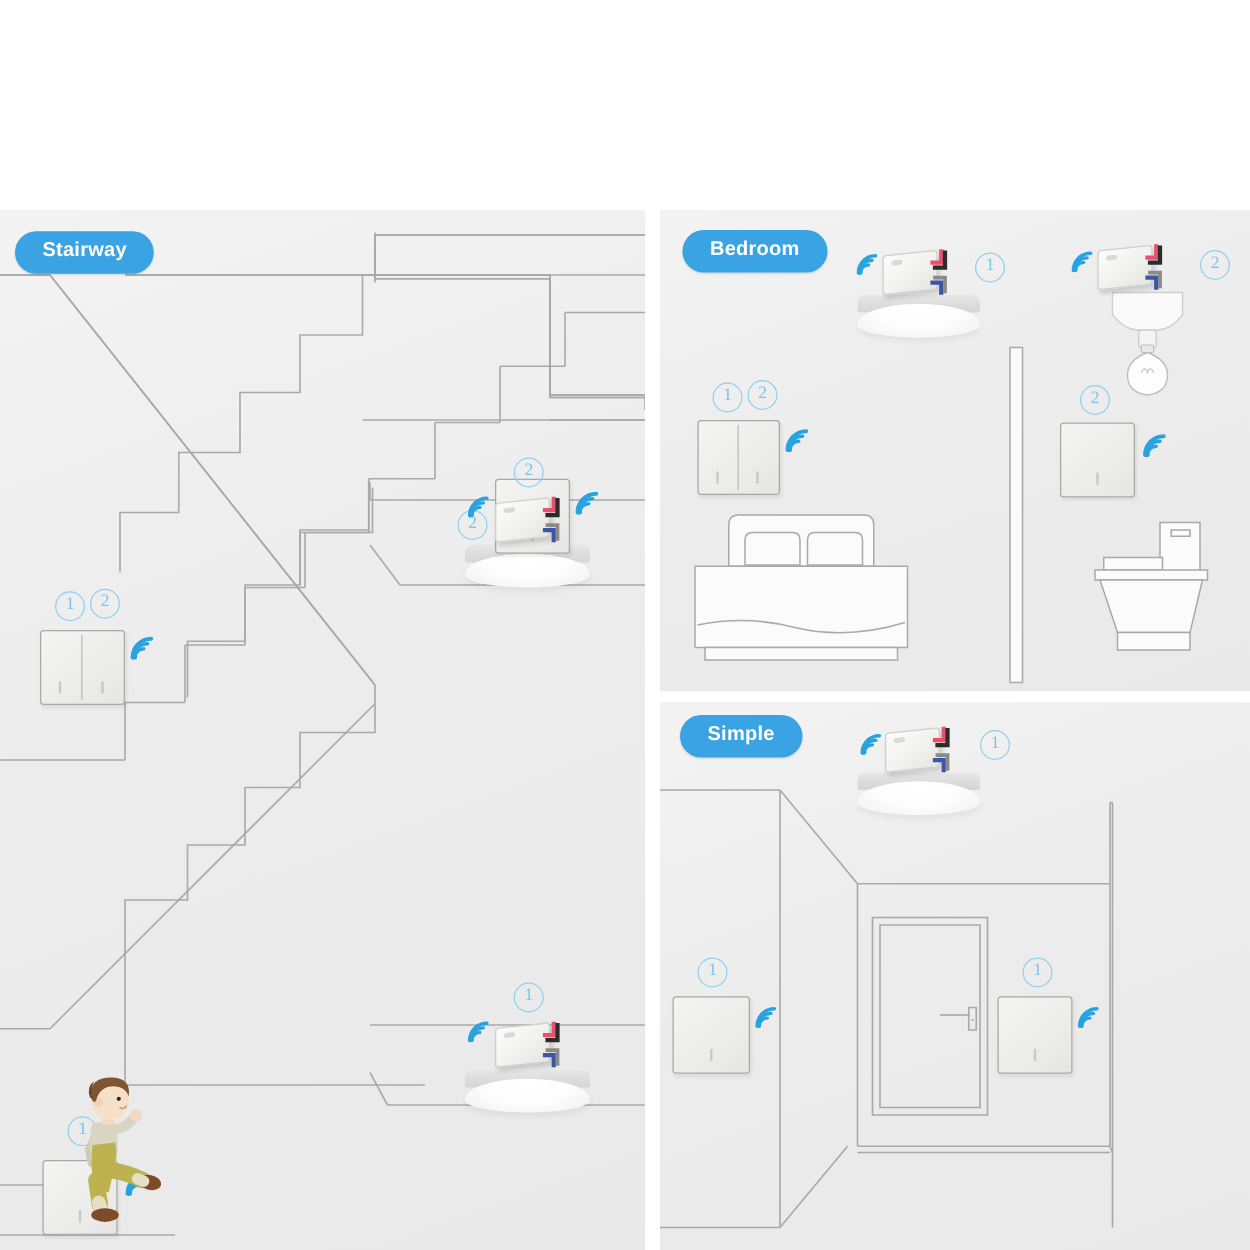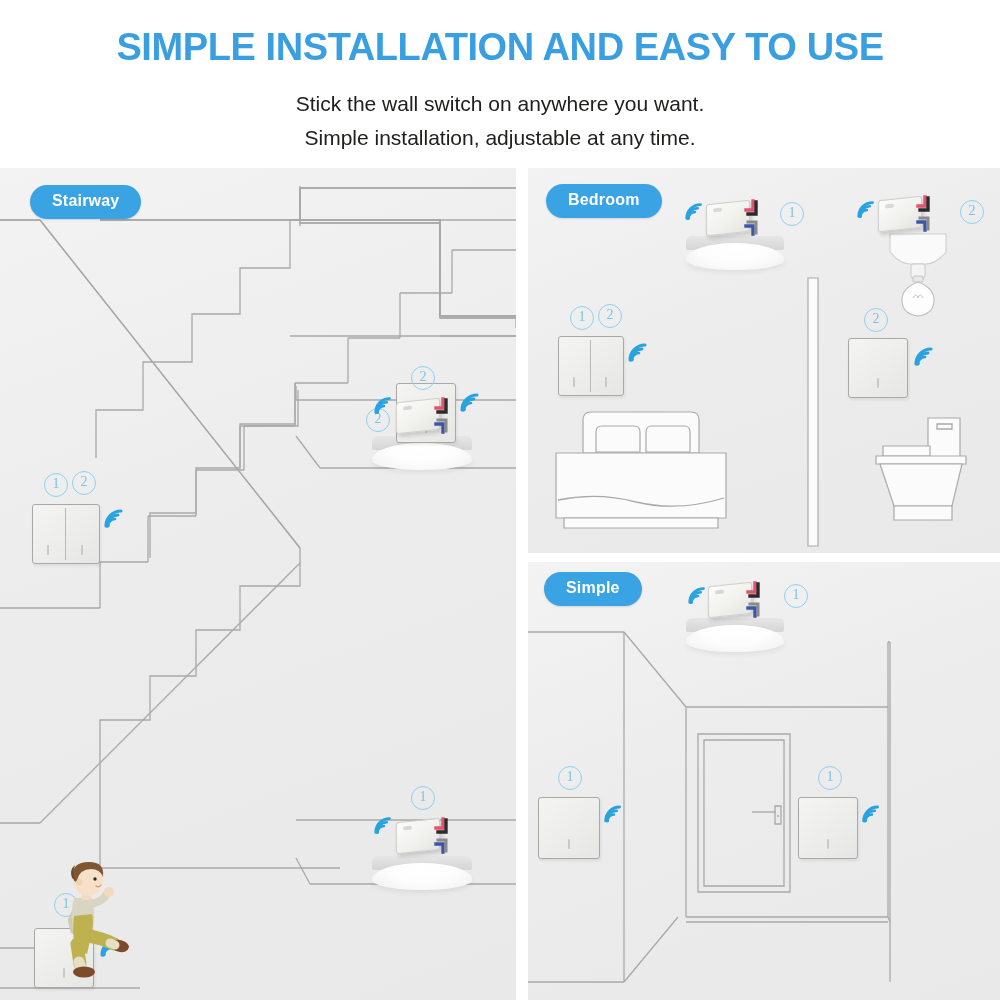--- a/index.html
+++ b/index.html
@@ -45,21 +45,21 @@
     position:absolute;z-index:40;
     background:#3AA3E3;color:#ffffff;
     font-weight:bold;font-size:16px;
     border-radius:18px;
     padding:7px 22px 9px 22px;
     letter-spacing:0.2px;
     box-shadow:0 1px 2px rgba(0,0,0,0.12);
     font-family:"Liberation Sans", sans-serif;
     white-space:nowrap;
   }
-  .room-badge.stairway{left:30px;top:17px;}
+  .room-badge.stairway{left:12px;top:17px;}
   .room-badge.bedroom{left:18px;top:16px;}
   .room-badge.aisle{left:16px;top:10px;}
 
   svg.art{position:absolute;left:0;top:0;overflow:visible;}
   .stroke{fill:none;stroke:#a9a9a9;stroke-width:1.3;}
   .fillwhite{fill:#fbfbfb;stroke:#a9a9a9;stroke-width:1.2;}
 
   
   .numbadge{
     position:absolute;z-index:30;
@@ -122,25 +122,20 @@
   .pendant{position:absolute;z-index:20;}
 
   
   .boy{position:absolute;z-index:45;}
 </style>
 </head>
 <body>
 
 <div id="root">
 
-  <div class="header">
-    <div class="headline">SIMPLE INSTALLATION AND EASY TO USE</div>
-    <div class="subline s1">Stick the wall switch on anywhere you want.</div>
-    <div class="subline s2">Simple installation,  adjustable at any time.</div>
-  </div>
 
   <div class="panel stairway">
     <div class="panel-shade"></div>
 
     <svg class="art" width="516" height="832" viewBox="0 0 516 832">
 
       <path class="stroke" d="M0,52 L40,52"></path>
       <path class="stroke" d="M100,52 L300,52 L300,20 L516,20"></path>
 
       <path class="stroke" d="M40,52 L300,380"></path>

